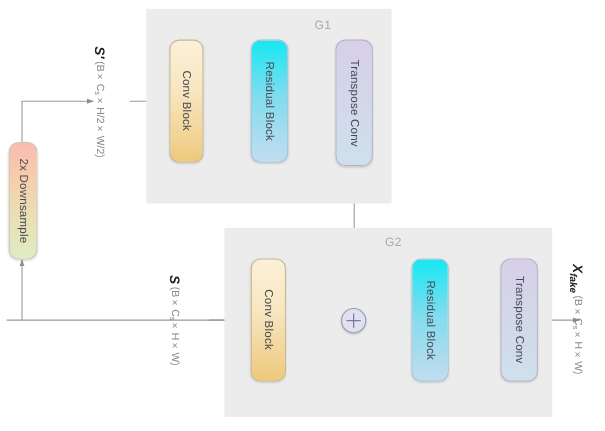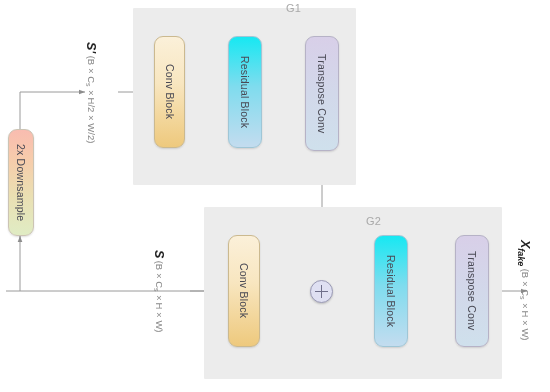--- a/index.html
+++ b/index.html
@@ -109,24 +109,24 @@
 
     <path d="M190,291 L228,291" marker-end="url(#ah)"></path>
     <path d="M262,291 L308,291" marker-end="url(#ah)"></path>
     <path d="M335,291 L375,291" marker-end="url(#ah)"></path>
     <path d="M408,291 L455,291" marker-end="url(#ah)"></path>
     <path d="M488,291 L527,291" marker-end="url(#ah)"></path>
   </g>
 </svg>
 
 <div class="group-box" style="left:133px;top:8px;width:223px;height:177px;"></div>
-<div class="group-label" style="left:286px;top:2px;">G1</div>
+<div class="group-label" style="left:286px;top:17px;">G1</div>
 
 <div class="group-box" style="left:204px;top:207px;width:298px;height:172px;"></div>
-<div class="group-label" style="left:366px;top:215px;">G2</div>
+<div class="group-label" style="left:350px;top:215px;">G2</div>
 
 <div class="node n-down" style="left:8px;top:129px;width:26px;height:107px;">
   <span>2x Downsample</span>
 </div>
 
 <div class="node n-conv" style="left:154px;top:36px;width:31px;height:112px;">
   <span>Conv Block</span>
 </div>
 <div class="node n-res" style="left:228px;top:36px;width:34px;height:112px;">
   <span>Residual Block</span>

